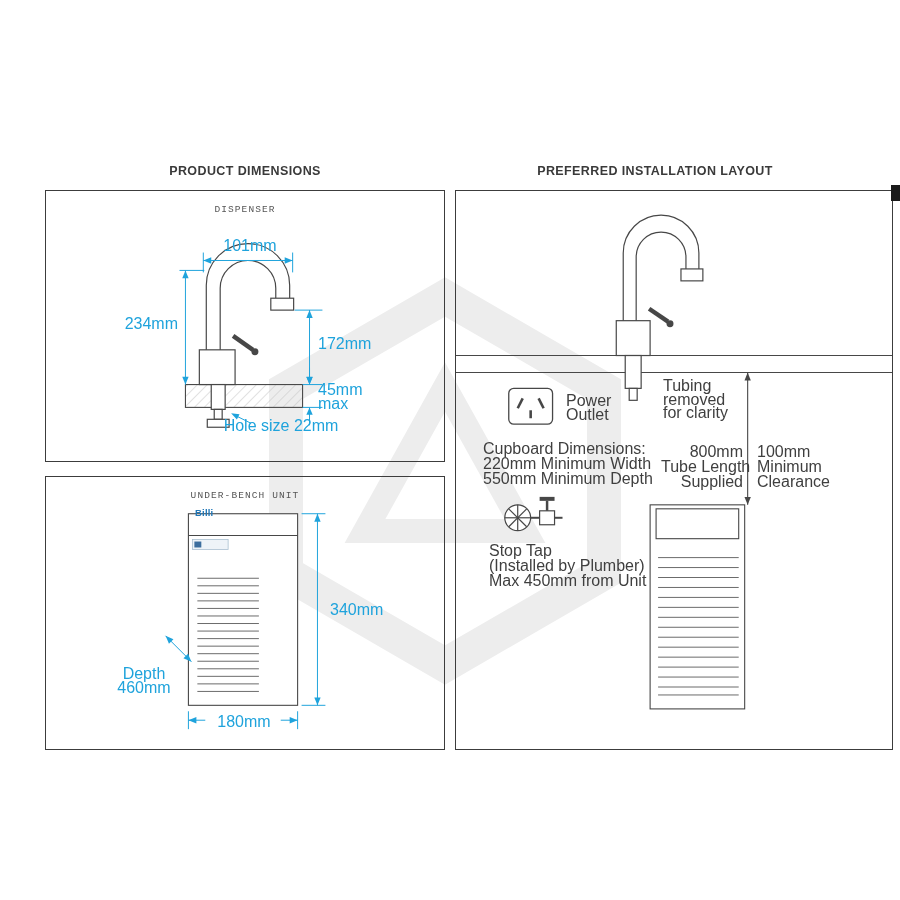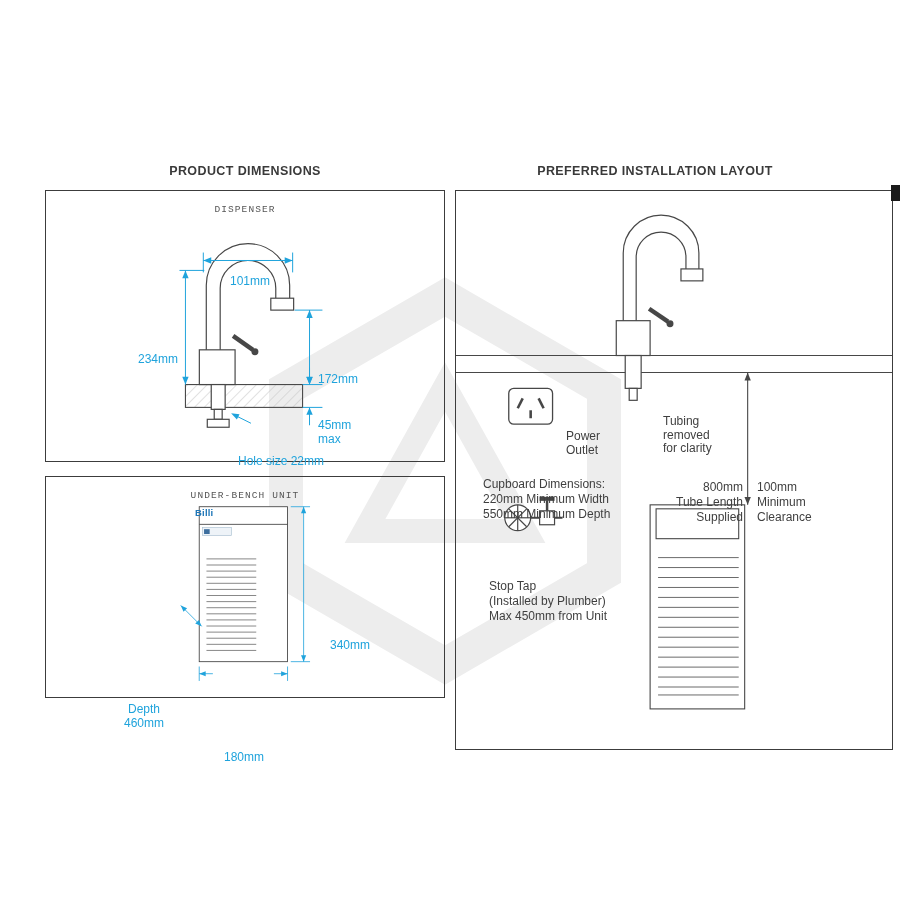--- a/index.html
+++ b/index.html
@@ -3,21 +3,21 @@
 <meta charset="utf-8">
 <style>
   * { margin:0; padding:0; box-sizing:border-box; }
   html,body { width:900px; height:900px; background:#ffffff; font-family:"Liberation Sans", sans-serif; }
   .canvas { position:absolute; left:0; top:0; width:900px; height:900px; background:#fff; overflow:hidden; }
   .watermark { position:absolute; left:250px; top:268px; width:390px; height:432px; z-index:0; }
   .hdr { position:absolute; z-index:3; font-size:12.5px; font-weight:bold; color:#3a3a3a; letter-spacing:.4px; text-align:center; }
   .box { position:absolute; border:1px solid #3c3c3c; background:transparent; z-index:2; }
   .panel-title { position:absolute; left:0; top:13px; width:100%; text-align:center; font-size:9.5px; color:#565656; letter-spacing:1.1px;font-family:Liberation Mono, monospace; }
   .draw { position:absolute; left:0; top:0; width:100%; height:100%; }
-  .lbl { position:absolute; font-size:12px; line-height:13.5px; white-space:nowrap;margin-top:36px; }
+  .lbl { position:absolute; font-size:16px; line-height:13.5px; white-space:nowrap; }
   .cyan { color:#1fa3dc; }
   .ink  { color:#3f3f3f; }
   .tac { text-align:center; }
   .tar { text-align:right; }
   .brand { position:absolute; font-size:9.5px; font-weight:bold; color:#2077b8; letter-spacing:.2px; }
   .corner-mark { position:absolute; left:891px; top:185px; width:9px; height:16px; background:#1a1a1a; z-index:4; }
 </style>
 </head>
 <body>
 
@@ -95,21 +95,21 @@
     <div class="lbl cyan tac" style="left:168px; top:48px; width:72px;">101mm</div>
     <div class="lbl cyan tar" style="left:58px; top:126px; width:74px;">234mm</div>
     <div class="lbl cyan" style="left:272px; top:146px;">172mm</div>
     <div class="lbl cyan" style="left:272px; top:192px;">
       <div>45mm</div>
       <div>max</div>
     </div>
     <div class="lbl cyan tac" style="left:160px; top:228px; width:150px;">Hole size 22mm</div>
   </div>
 
-  <div class="box" style="left:45px; top:476px; width:400px; height:222px;">
+  <div class="box" style="left:45px; top:476px; width:400px; height:274px;">
     <div class="panel-title">UNDER-BENCH UNIT</div>
 
     <svg class="draw" viewBox="0 0 400 274">
 
       <g stroke="#474747" stroke-width="1.1" fill="#ffffff">
         <rect x="143" y="37" width="110" height="193"></rect>
         <line x1="143" y1="59" x2="253" y2="59"></line>
         <rect x="147" y="63" width="36" height="10" fill="#eef3f8" stroke="#a9bfd0" stroke-width="0.8"></rect>
         <rect x="149" y="65" width="7" height="6" fill="#3d6e9e" stroke="none"></rect>
       </g>

